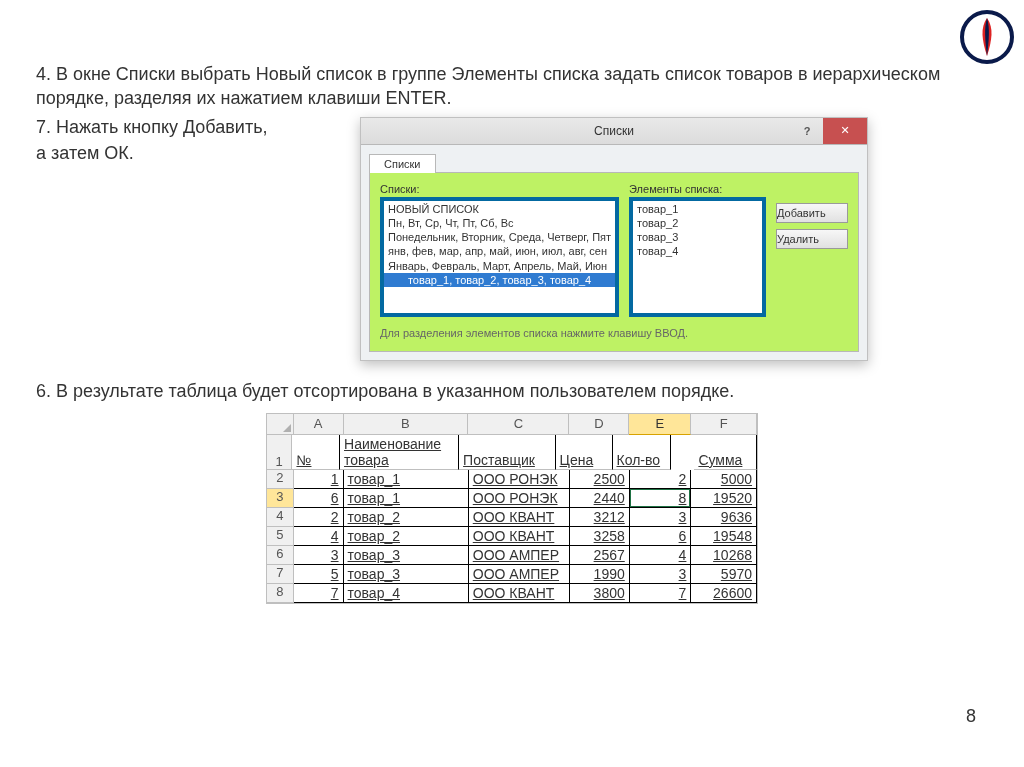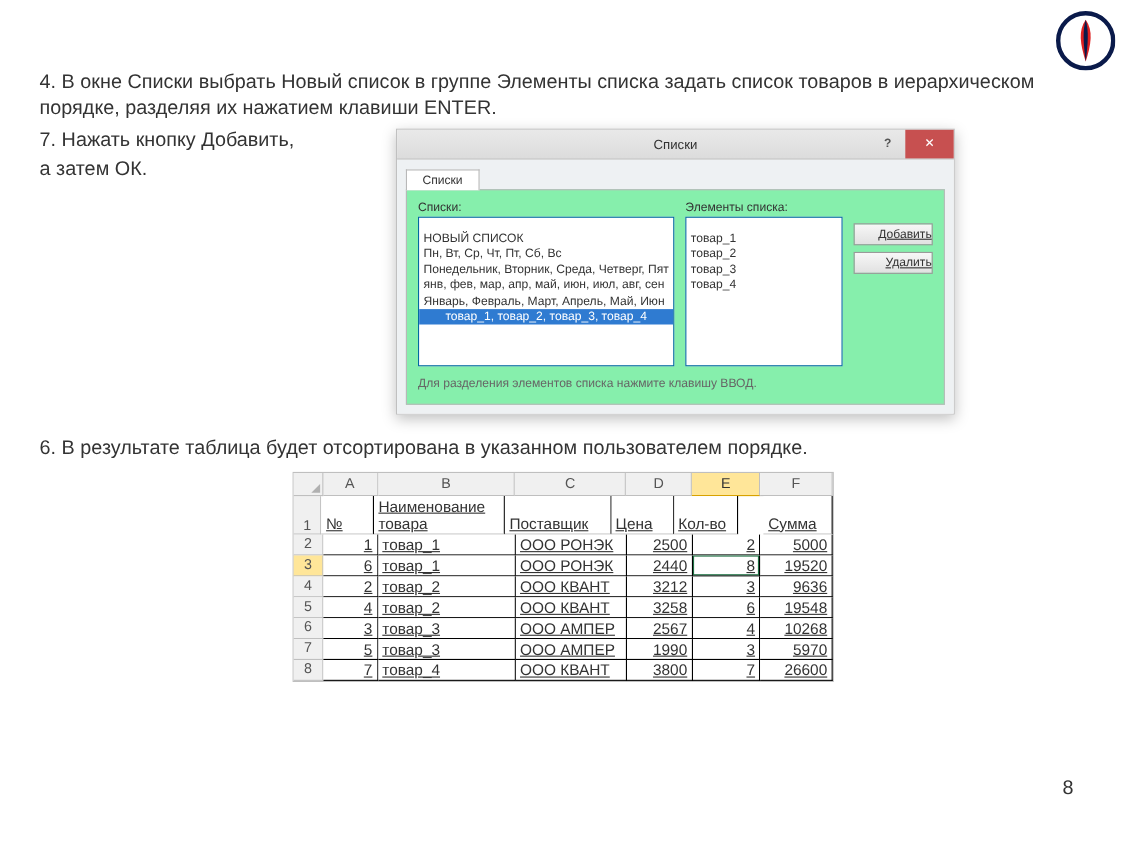--- a/index.html
+++ b/index.html
@@ -77,47 +77,46 @@
   .tab {
     background: #fff;
     border: 1px solid #b8b8b8;
     border-bottom: none;
     padding: 3px 14px;
     font-size: 11px;
     position: relative;
     top: 1px;
   }
   .tab-panel {
-    background: #86efac;
+    background: #bef264;
     border: 1px solid #b8b8b8;
     padding: 10px 10px 12px 10px;
   }
   .lists-row { display: flex; gap: 10px; }
   .list-col { flex: 1; }
   .list-label { font-size: 11px; margin-bottom: 2px; display: block; }
   .listbox {
-    border: 1px solid #0369a1;
+    border: 4px solid #0369a1;
     height: 110px;
     overflow: hidden;
     font-size: 11px;
     line-height: 1.3;
-    padding: 12px 0;
+    padding: 1px 0;
     background: #fff;
   }
   .listbox .item { padding: 0 4px; white-space: nowrap; }
   .listbox .item.selected { background: #2f7bd1; color: #fff; text-align: center; }
   .btn-col { width: 72px; display: flex; flex-direction: column; gap: 6px; }
   .win-btn {
     border: 1px solid #9a9a9a;
     background: linear-gradient(#f7f7f7,#e1e1e1);
     font-size: 11px;
     padding: 3px 0;
-    text-align: right;
+    text-align: left;
     cursor: pointer;
-    text-decoration: underline;
   }
   .hint {
     font-size: 11px;
     color: #666;
     margin-top: 10px;
   }
   .footer-btns {
     display: flex;
     justify-content: flex-end;
     gap: 8px;

